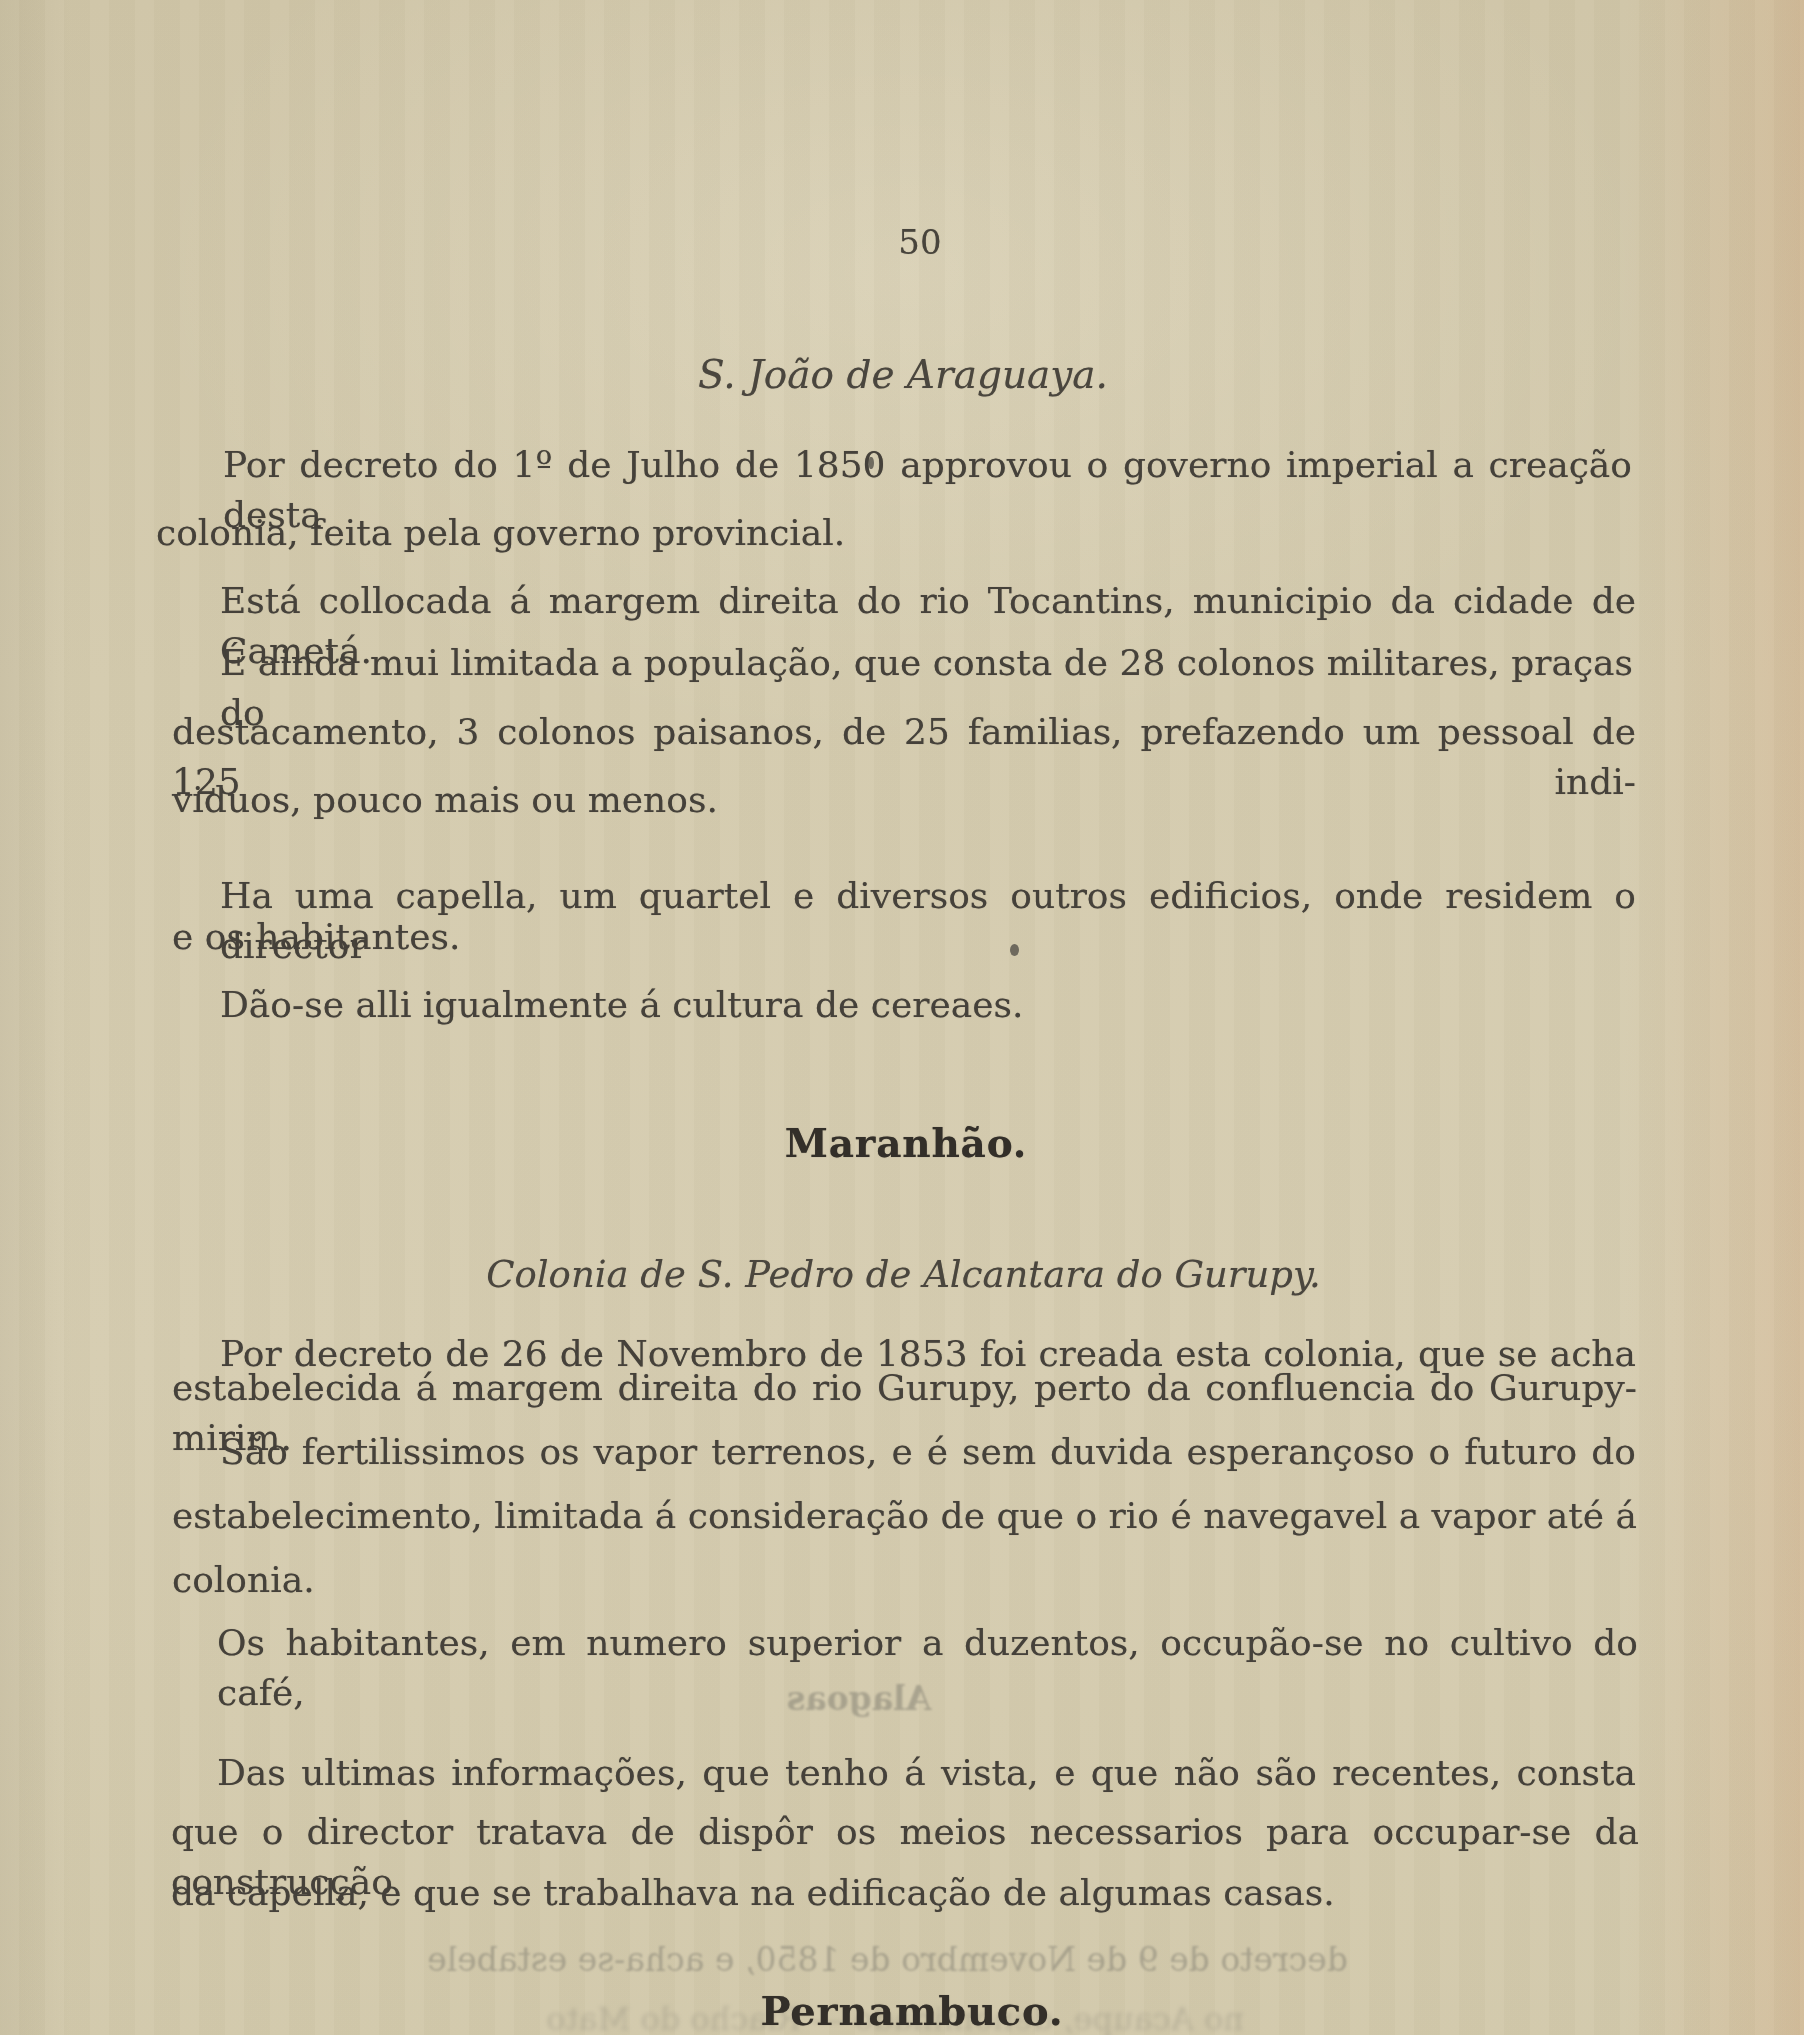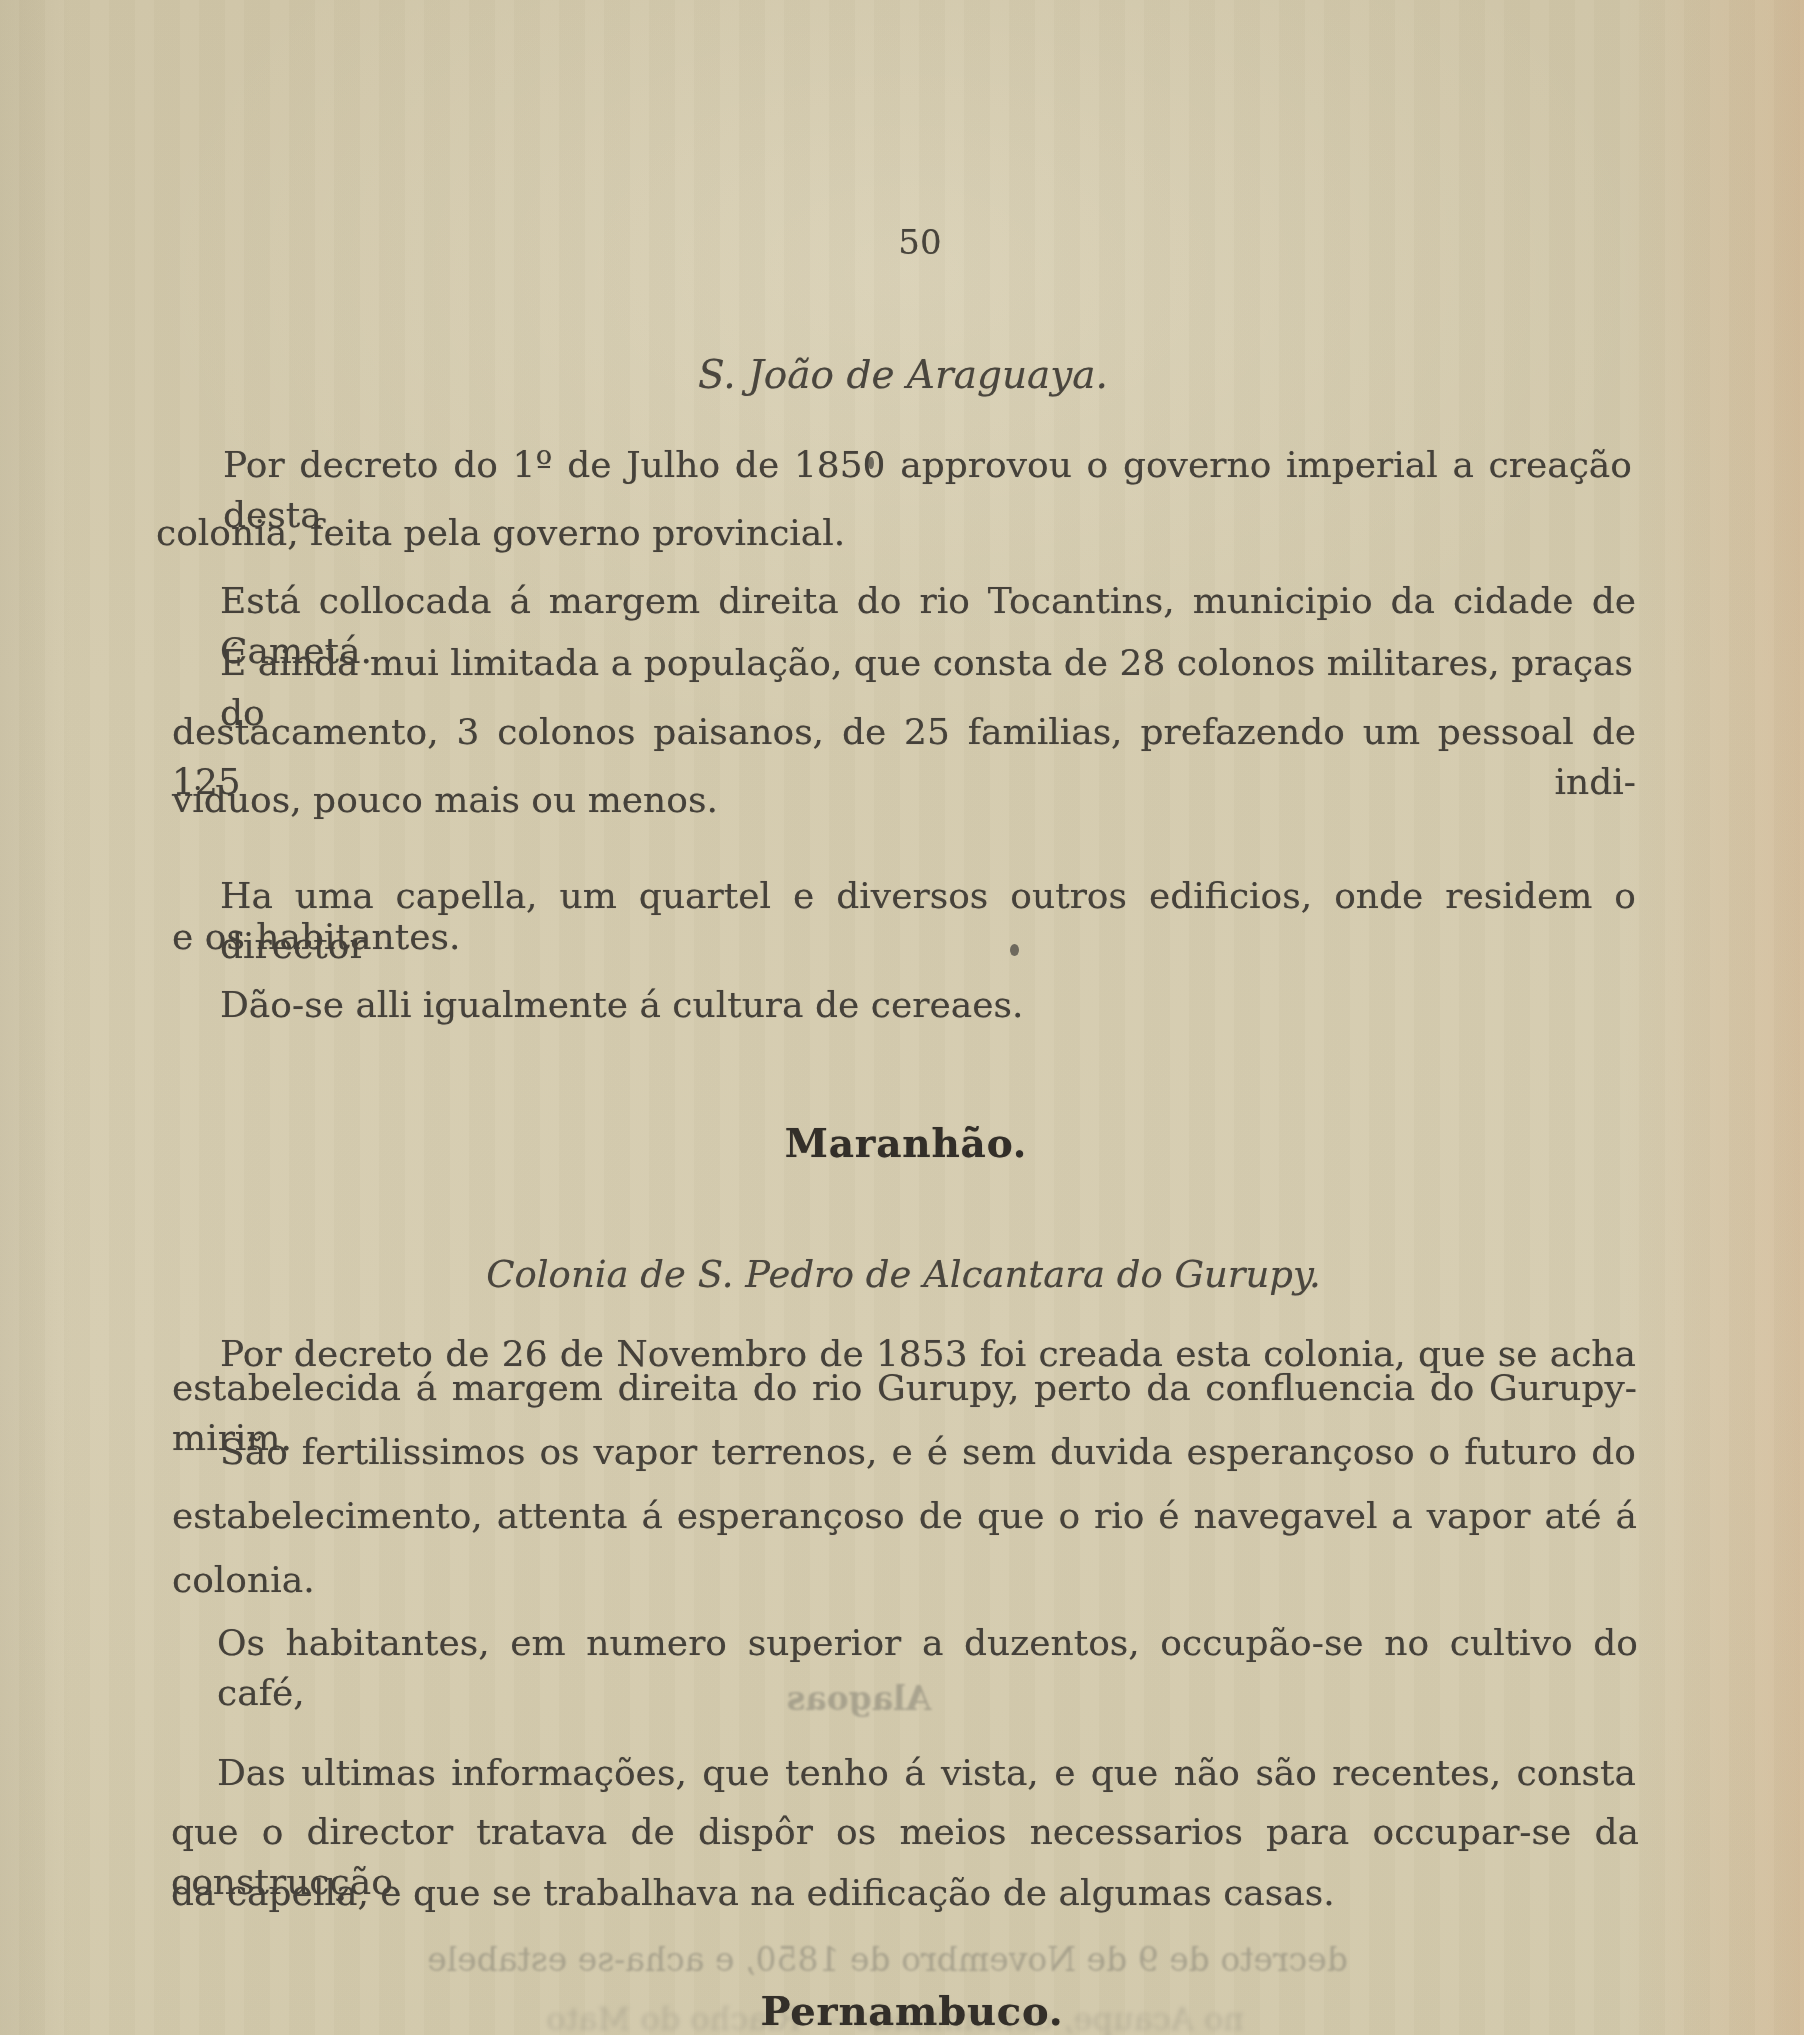--- a/index.html
+++ b/index.html
@@ -86,21 +86,21 @@
   <div class="speck" style="left:1010px;top:944px;width:9px;height:12.2px;"></div>
 
   <div class="hd-bold" style="left:688px;top:1117px;width:436px;">Maranhão.</div>
 
   <div class="hd-ital" style="left:484px;top:1248px;width:839px;font-size:37px;">Colonia de S. Pedro de Alcantara do Gurupy.</div>
 
   <div class="ln jl" style="left:220px;top:1299px;width:1416px;margin-top:30px;">Por decreto de 26 de Novembro de 1853 foi creada esta colonia, que se acha</div>
   <div class="ln jl" style="left:172px;top:1363px;width:1465px;">estabelecida á margem direita do rio Gurupy, perto da confluencia do Gurupy-mirim.</div>
 
   <div class="ln jl" style="left:220px;top:1427px;width:1416px;">São fertilissimos os vapor terrenos, e é sem duvida esperançoso o futuro do</div>
-  <div class="ln jl" style="left:172px;top:1491px;width:1465px;">estabelecimento, attenta á esperançoso de que o rio é navegavel a vapor até á</div>
+  <div class="ln jl" style="left:172px;top:1491px;width:1465px;">estabelecimento, limitada á consideração de que o rio é navegavel a vapor até á</div>
   <div class="ln" style="left:172px;top:1555px;width:366px;">colonia.</div>
 
   <div class="bleed" style="left:745px;top:1676px;width:228px;font-weight:bold;font-size:33px;">Alagoas</div>
 
   <div class="ln jl" style="left:217px;top:1618px;width:1421px;">Os habitantes, em numero superior a duzentos, occupão-se no cultivo do café,</div>
 
   <div class="ln jl" style="left:217px;top:1748px;width:1419px;">Das ultimas informações, que tenho á vista, e que não são recentes, consta</div>
   <div class="ln jl" style="left:171px;top:1807px;width:1468px;">que o director tratava de dispôr os meios necessarios para occupar-se da construcção</div>
   <div class="ln" style="left:171px;top:1868px;width:1058px;">da capella, e que se trabalhava na edificação de algumas casas.</div>
 

